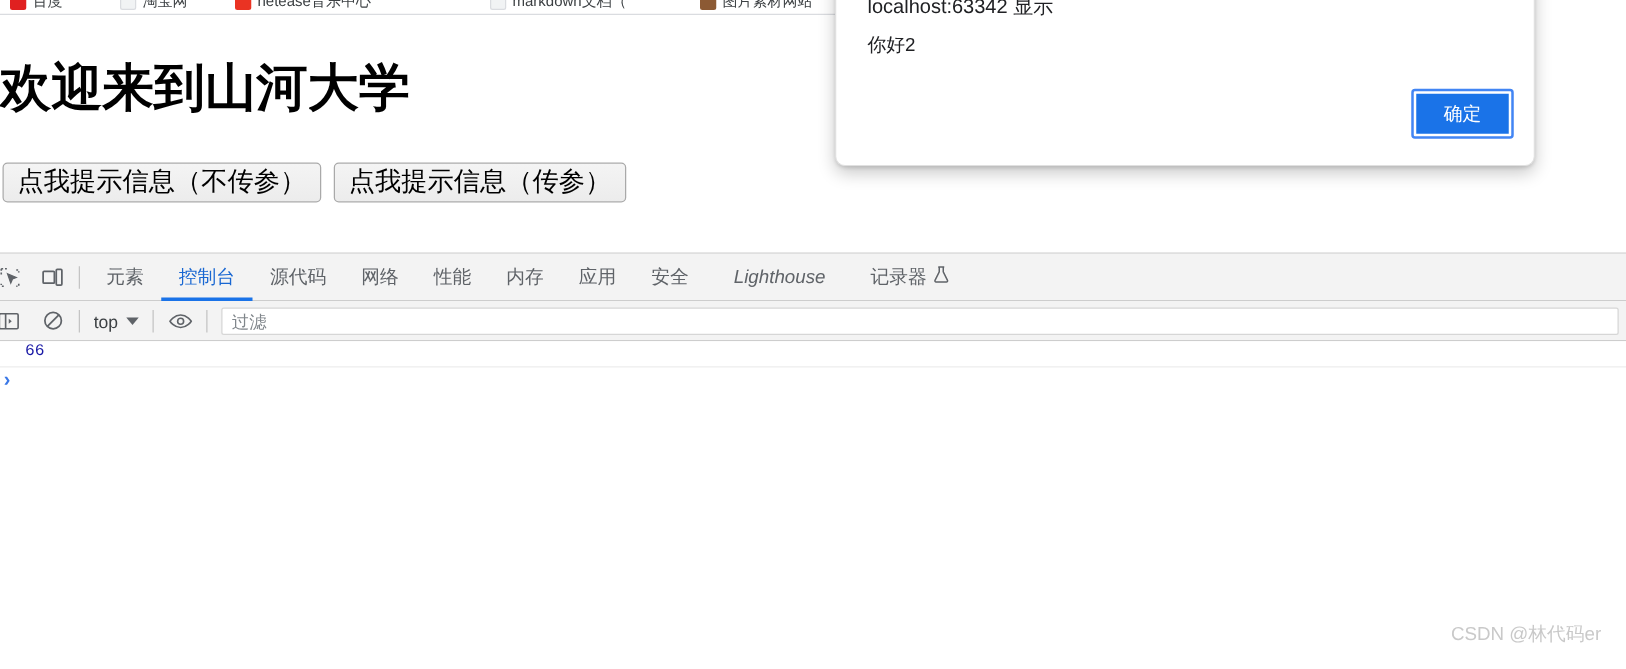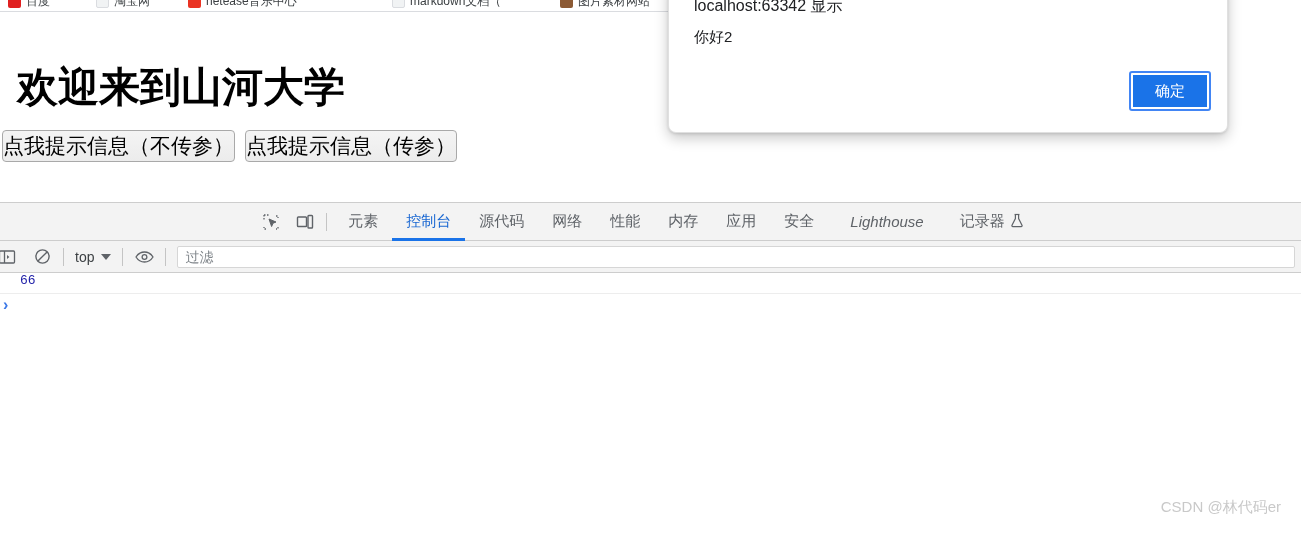--- a/index.html
+++ b/index.html
@@ -54,40 +54,40 @@
     left: 0; top: 12px;
     width: 1301px;
     height: 190px;
     background: #ffffff;
     overflow: hidden;
   }
   .page-title {
     position: absolute;
     left: 0px;
     top: 35px;
-    margin: 17px;
+    margin: 0;
     font-size: 41px;
     line-height: 46px;
     font-weight: bold;
     color: #000000;
     letter-spacing: 0px;
     font-family: "Liberation Sans", "DejaVu Sans", sans-serif;
   }
   .btn-row {
     position: absolute;
     left: 2px;
     top: 118px;
     display: flex;
     gap: 10px;
   }
   .native-btn {
     font-family: "Liberation Sans", "DejaVu Sans", sans-serif;
     font-size: 21px;
     line-height: 24px;
-    padding: 3px 0;
+    padding: 3px 11px;
     color: #000000;
     background: linear-gradient(#f4f4f4, #ececec);
     border: 1px solid #a9a9a9;
     border-radius: 4px;
     cursor: pointer;
     text-align: center;
   }
 
   
   .js-dialog {
@@ -151,21 +151,20 @@
     border-top: 1px solid #cdcdcd;
   }
   .dt-tabbar {
     position: relative;
     height: 38px;
     background: #f3f3f3;
     border-bottom: 1px solid #cdcdcd;
     display: flex;
     align-items: center;
     box-sizing: border-box;
-    justify-content: center;
   }
   .dt-icon-btn {
     width: 28px; height: 28px;
     display: flex;
     align-items: center;
     justify-content: center;
     flex: 0 0 auto;
     cursor: pointer;
   }
   .dt-icon-btn svg { display: block; }

